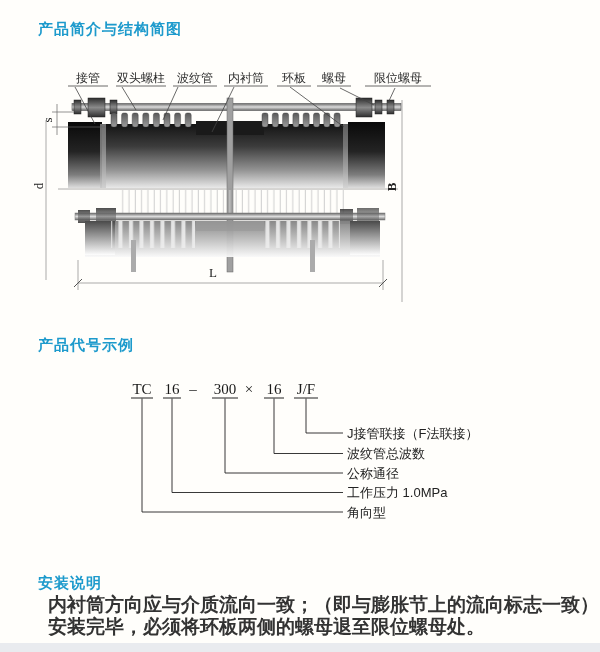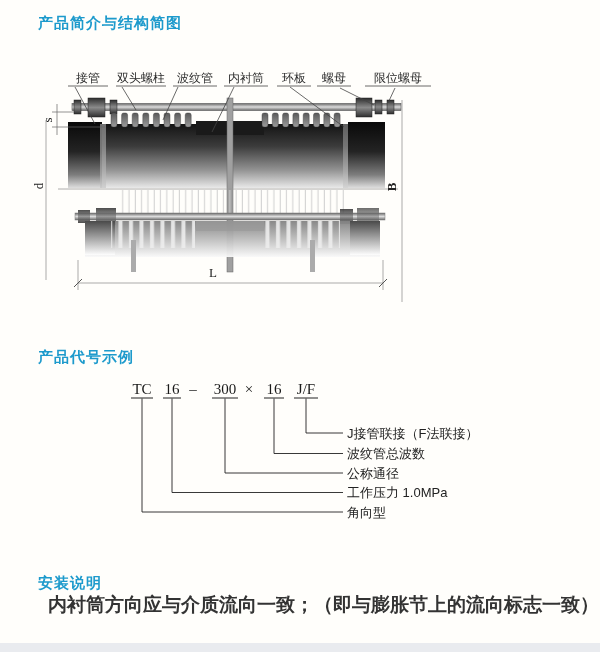--- a/index.html
+++ b/index.html
@@ -8,22 +8,22 @@
     background:#fffefb;
     font-family:"Liberation Sans",sans-serif;
     position:relative;overflow:hidden;
   }
   .page{position:absolute;inset:0;}
   .sec-title{
     position:absolute;left:38px;
     font-size:15px;font-weight:bold;color:#1d9acc;
     letter-spacing:1px;white-space:nowrap;
   }
-  #title1{top:14px;}
-  #title2{top:348px;}
+  #title1{top:20px;}
+  #title2{top:336px;}
   #title3{top:574px;}
   .install-text{
     position:absolute;left:48px;top:594px;
     font-size:19px;font-weight:600;color:#333;
     line-height:22px;white-space:nowrap;
   }
   .footer-strip{
     position:absolute;left:0;bottom:0;width:600px;height:9px;
     background:#e9ebef;
   }
@@ -231,16 +231,17 @@
     <text class="callout-label" x="347" y="458">波纹管总波数</text>
     <text class="callout-label" x="347" y="477.5">公称通径</text>
     <text class="callout-label" x="347" y="497">工作压力 1.0MPa</text>
     <text class="callout-label" x="347" y="516.5">角向型</text>
   </svg>
 
   <div id="title3" class="sec-title">安装说明</div>
 
   <div class="install-text">
     <div>内衬筒方向应与介质流向一致；（即与膨胀节上的流向标志一致）</div>
+    <div>安装完毕，必须将环板两侧的螺母退至限位螺母处。</div>
   </div>
 
   <div class="footer-strip"></div>
 </div>
 
 </body></html>

